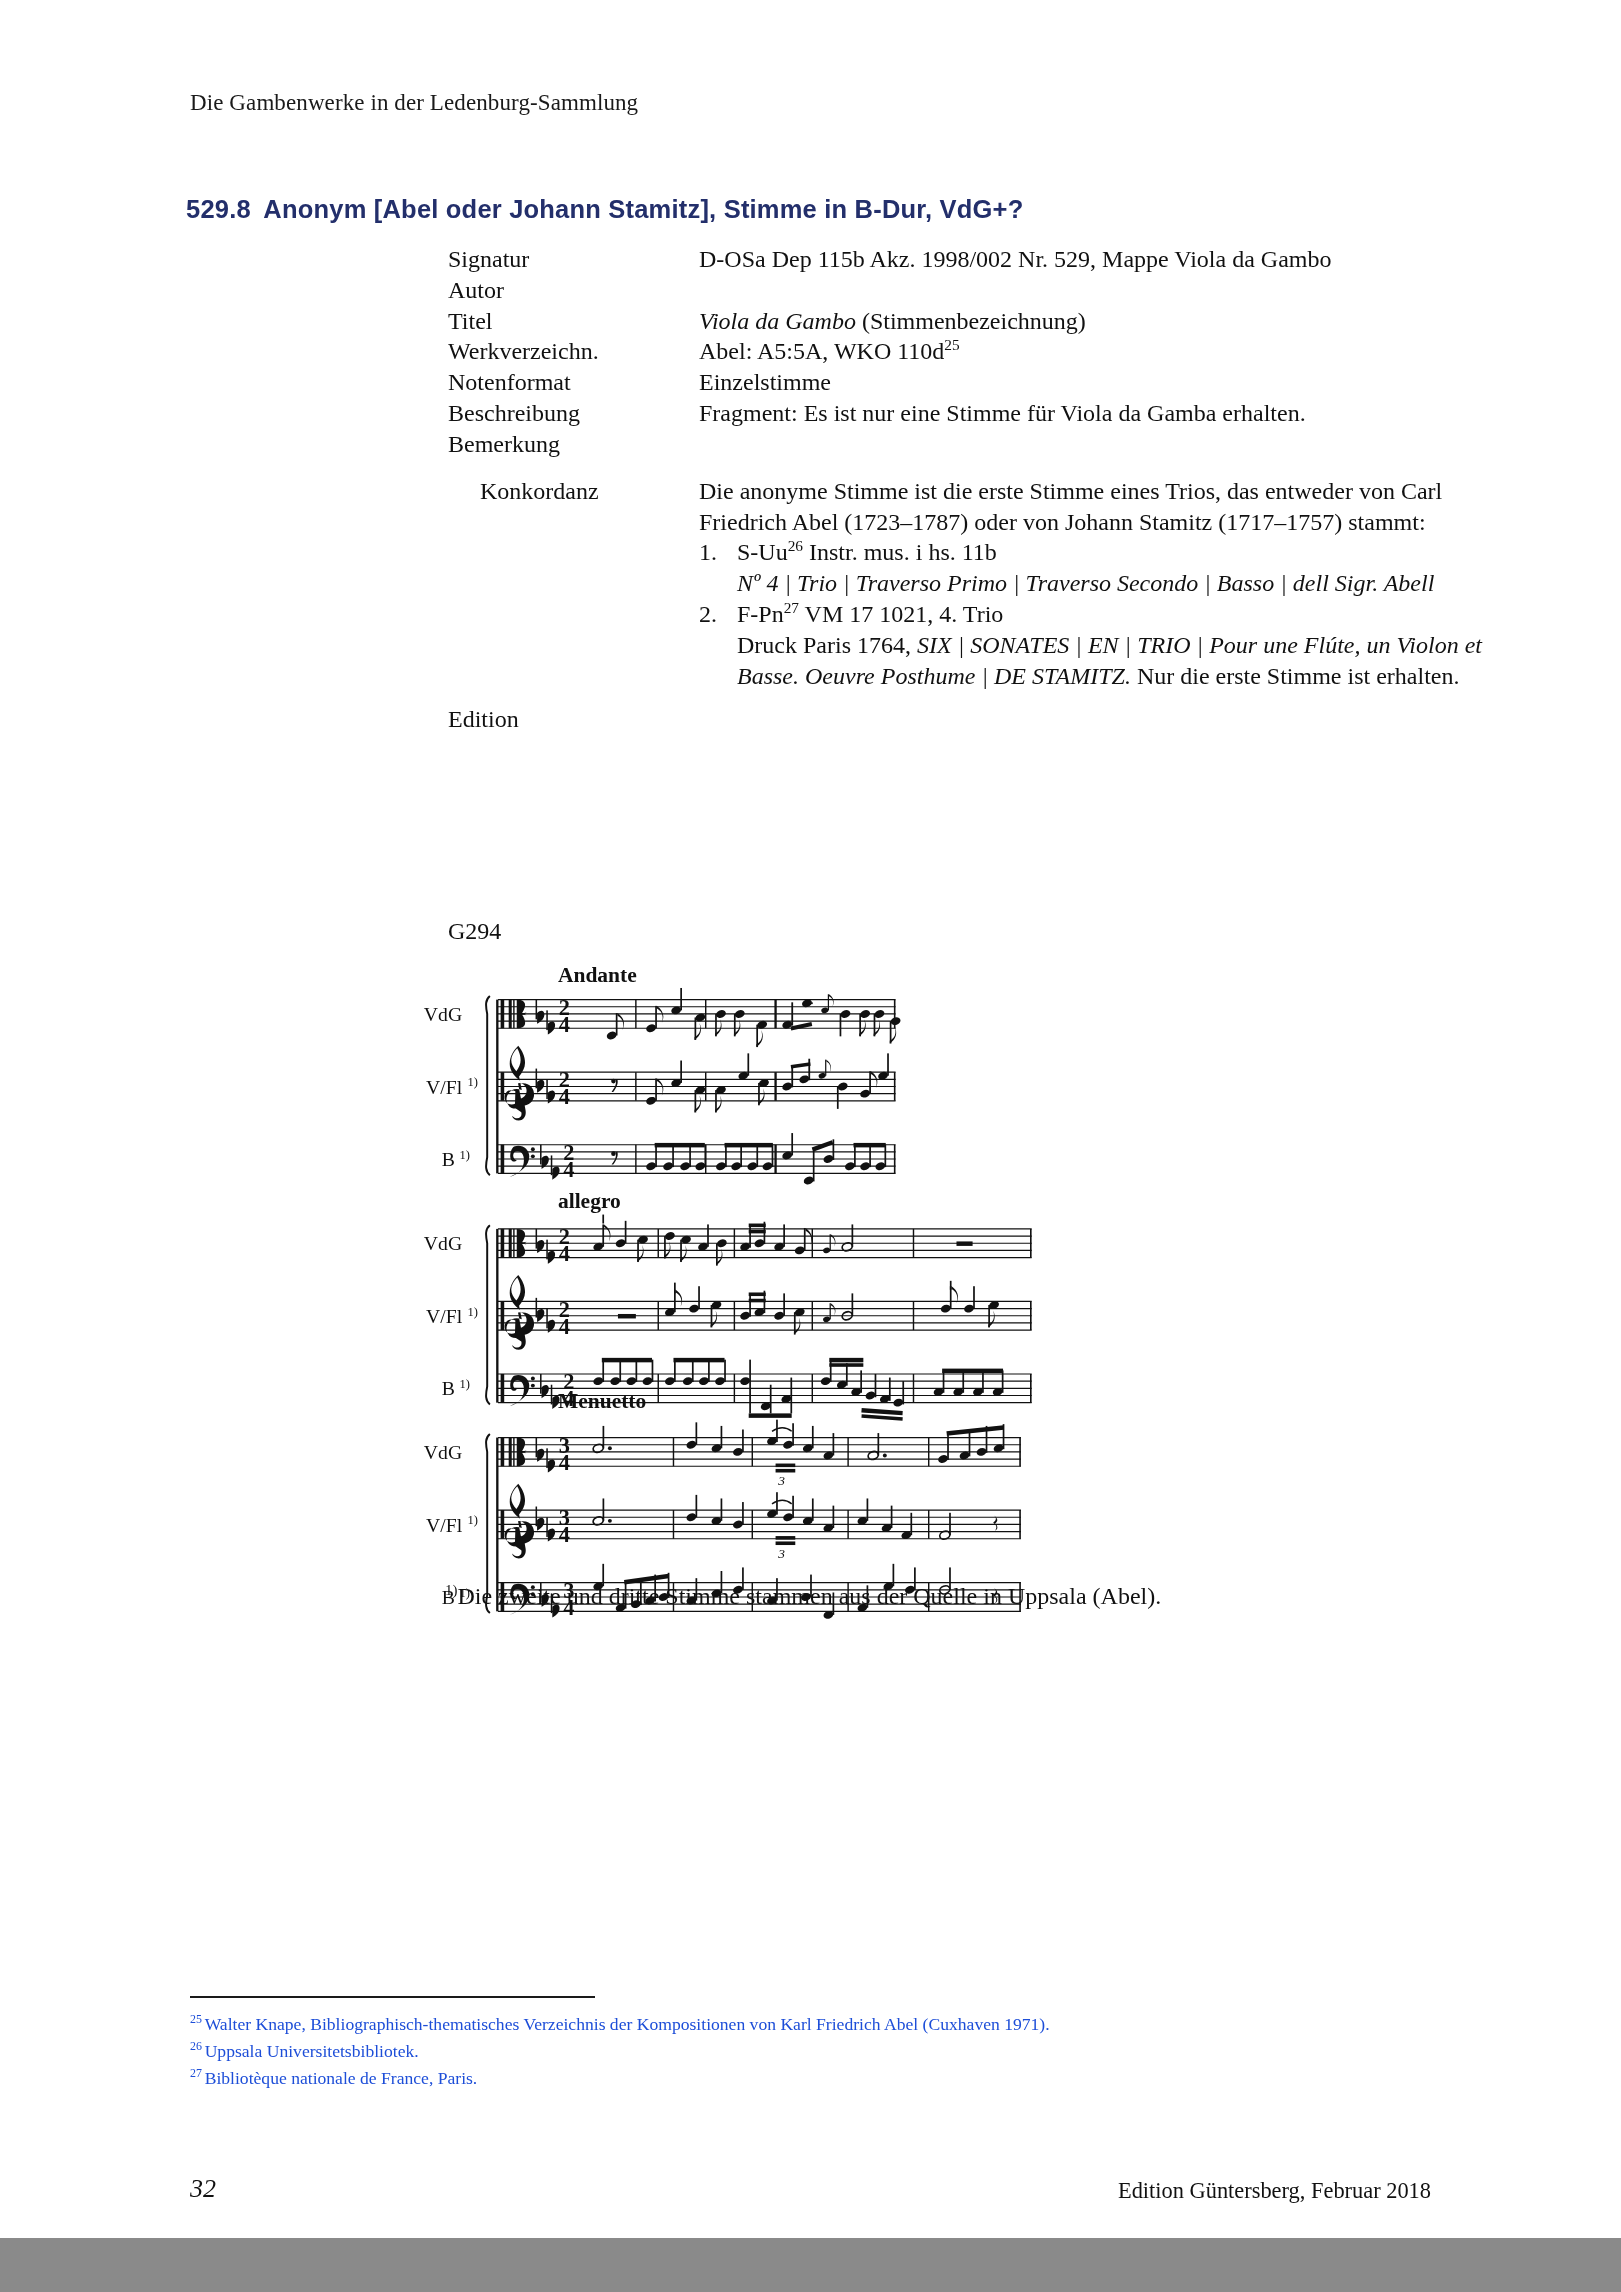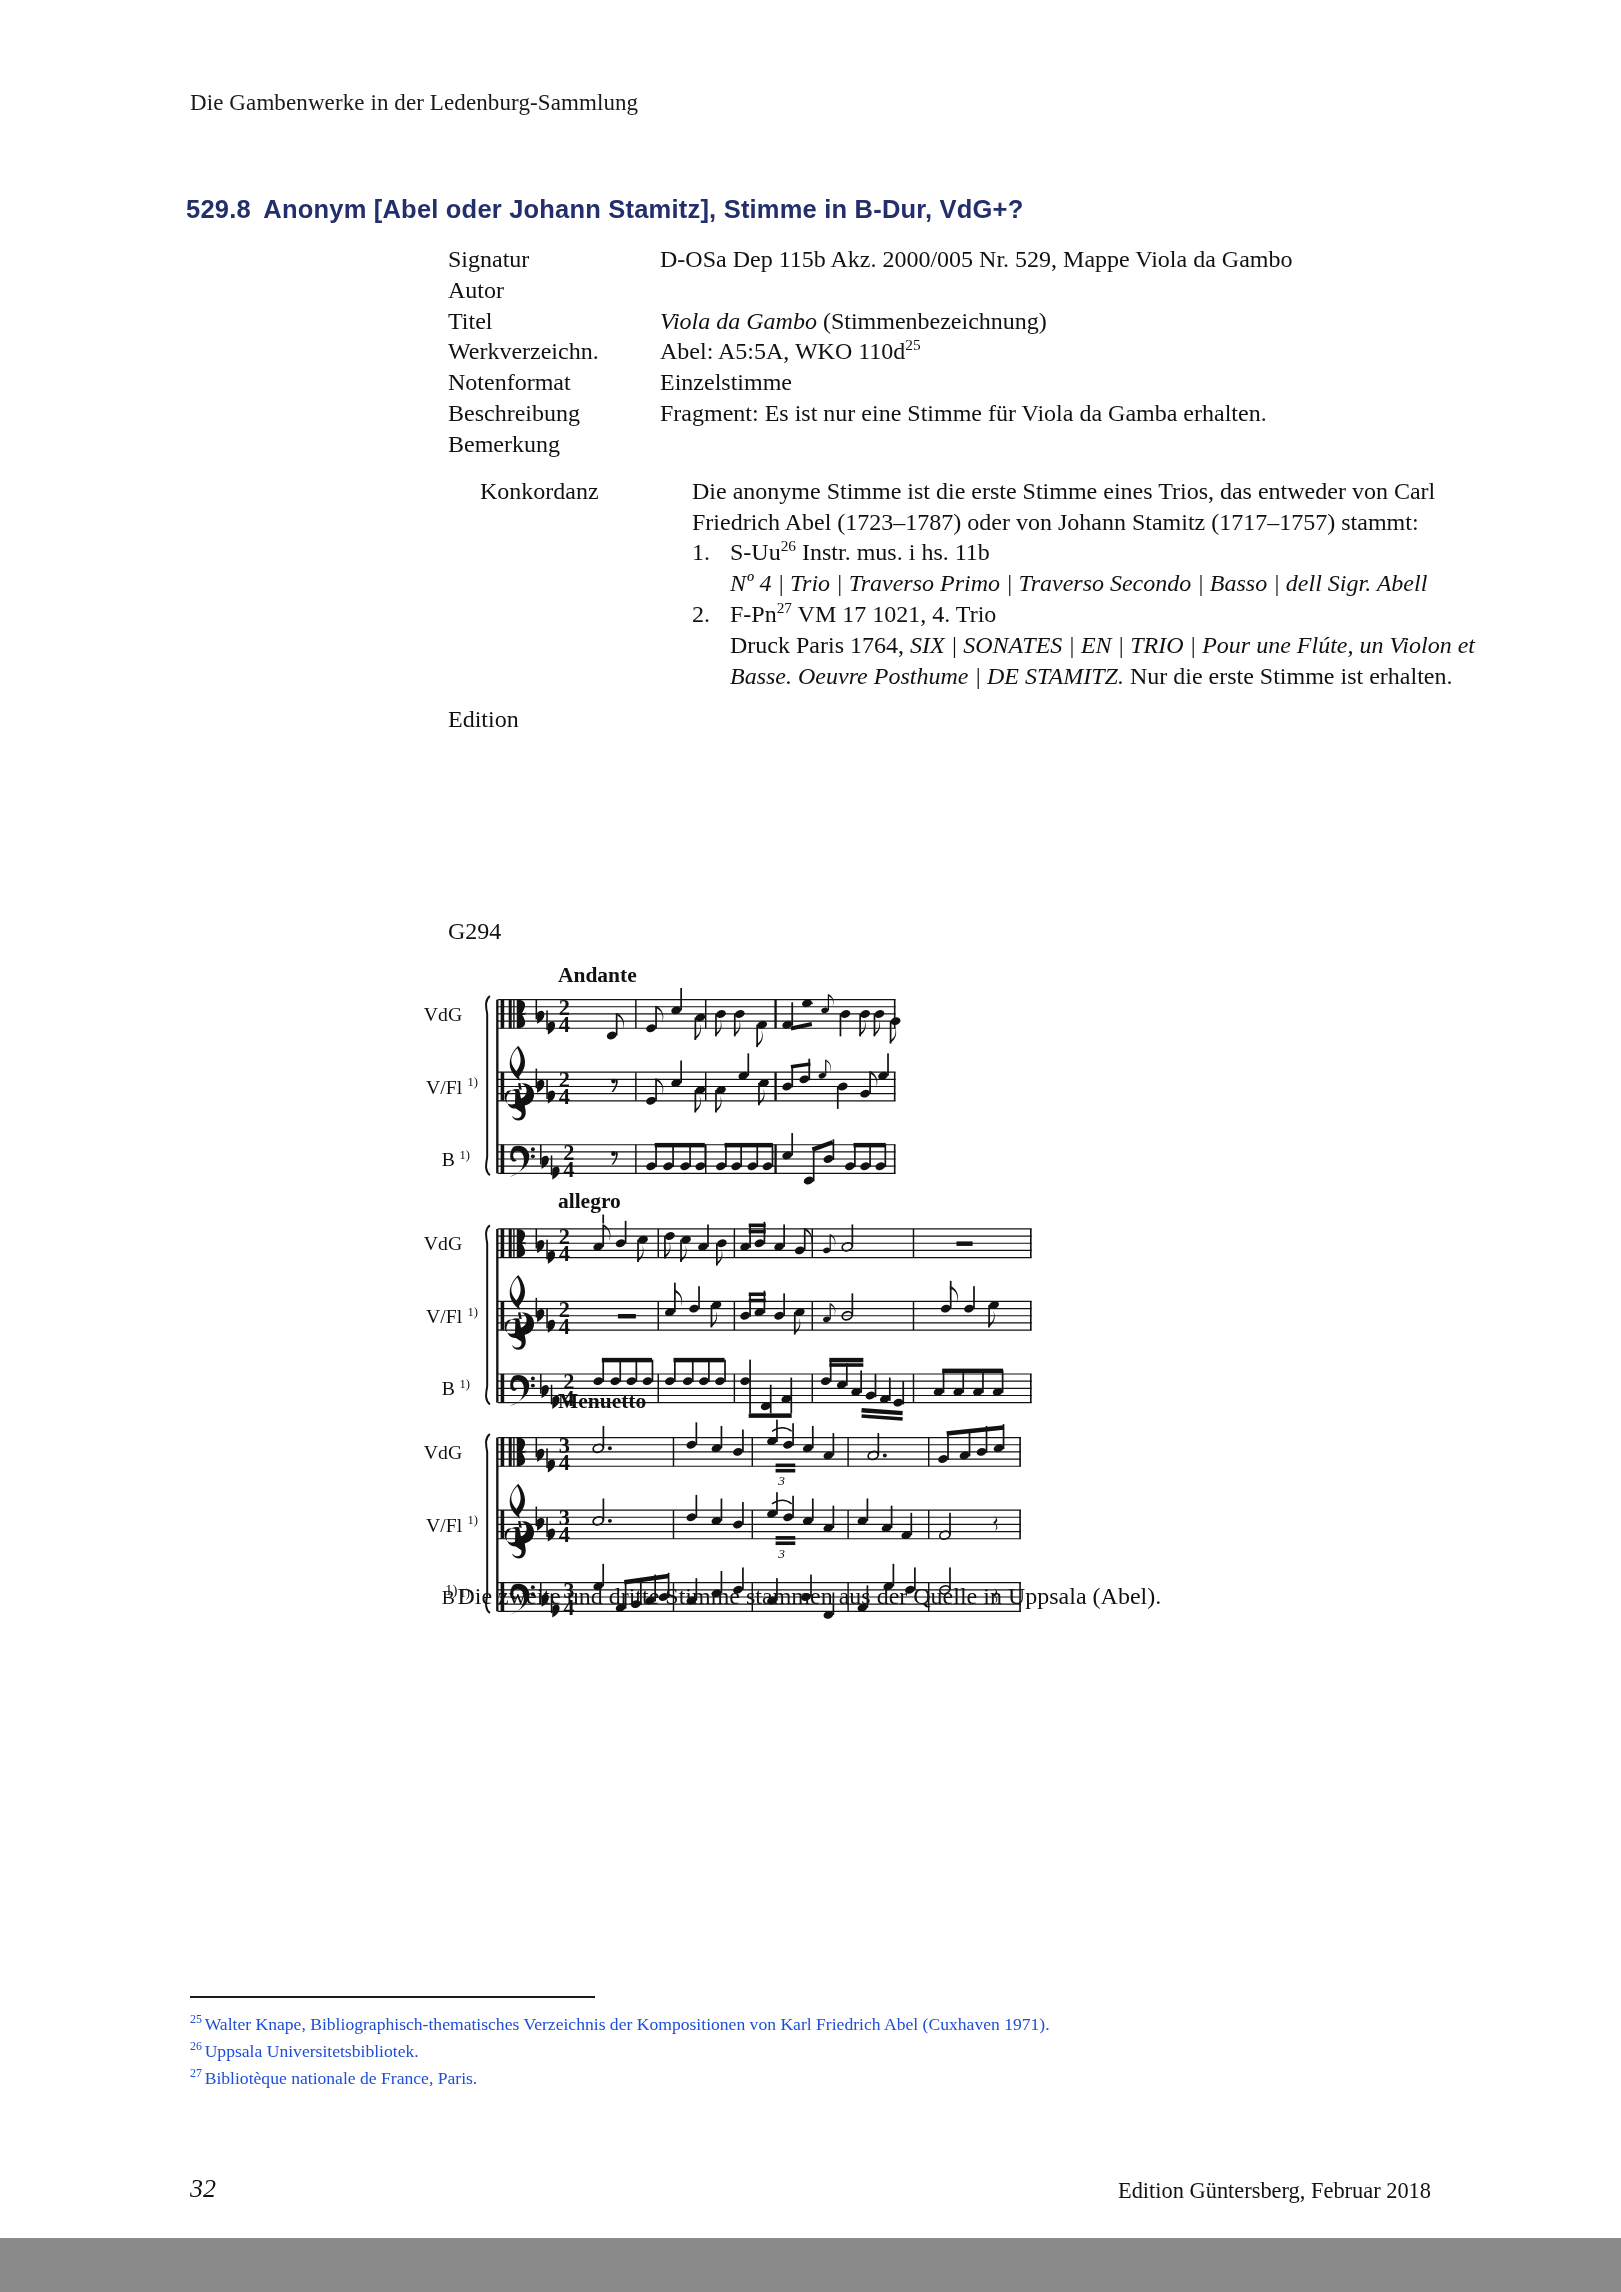--- a/index.html
+++ b/index.html
@@ -29,21 +29,21 @@
     letter-spacing:0.2px;
   }
   .sec-heading .num { margin-right:12.5px; }
 
   
   .meta {
     position:absolute; left:448px; top:244px;
     width:1057px;
     font-size:24px; color:#111; line-height:1.285;
   }
-  .meta-row { display:flex; align-items:flex-start; }
+  .meta-row { display:flex; align-items:flex-start;justify-content:space-between; }
   .meta-label { width:212px; flex:0 0 212px; }
   .meta-value { flex:1 1 auto; max-width:806px; }
   .meta-value i { font-style:italic; }
   sup { font-size:0.64em; vertical-align:super; line-height:0; }
 
   .olist { margin:0; padding:0; list-style:none; }
   .olist li { display:flex; align-items:flex-start; }
   .olist .mk { width:38px; flex:0 0 38px; }
   .olist .bd { flex:1 1 auto; }
   .olist .bd i { font-style:italic; }
@@ -88,21 +88,21 @@
   <div class="runhead">Die Gambenwerke in der Ledenburg-Sammlung</div>
 
   <div class="sec-heading">
     <span class="num">529.8</span><span>Anonym [Abel oder Johann Stamitz], Stimme in B-Dur, VdG+?</span>
   </div>
 
   <div class="meta">
 
     <div class="meta-row">
       <div class="meta-label">Signatur</div>
-      <div class="meta-value">D-OSa Dep 115b Akz. 2000/005 Nr. 529, Mappe Viola da Gambo</div>
+      <div class="meta-value">D-OSa Dep 115b Akz. 1998/002 Nr. 529, Mappe Viola da Gambo</div>
     </div>
 
 
     <div class="meta-row">
       <div class="meta-label">Autor</div>
       <div class="meta-value"></div>
     </div>
 
     <div class="meta-row">
       <div class="meta-label">Titel</div>

